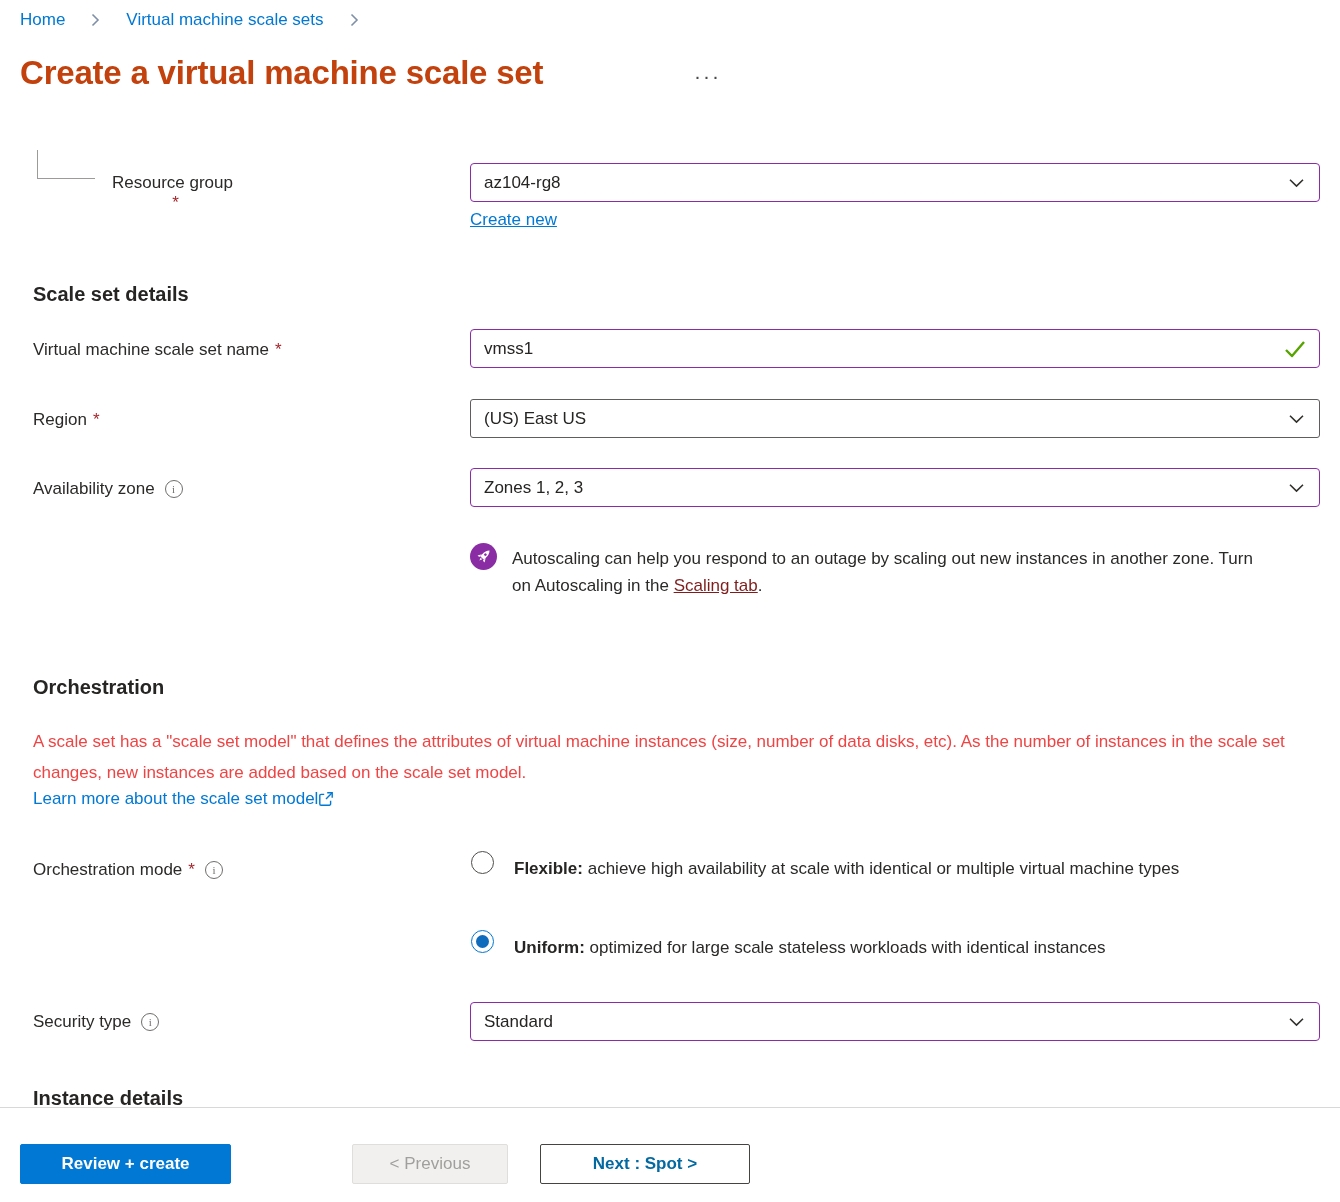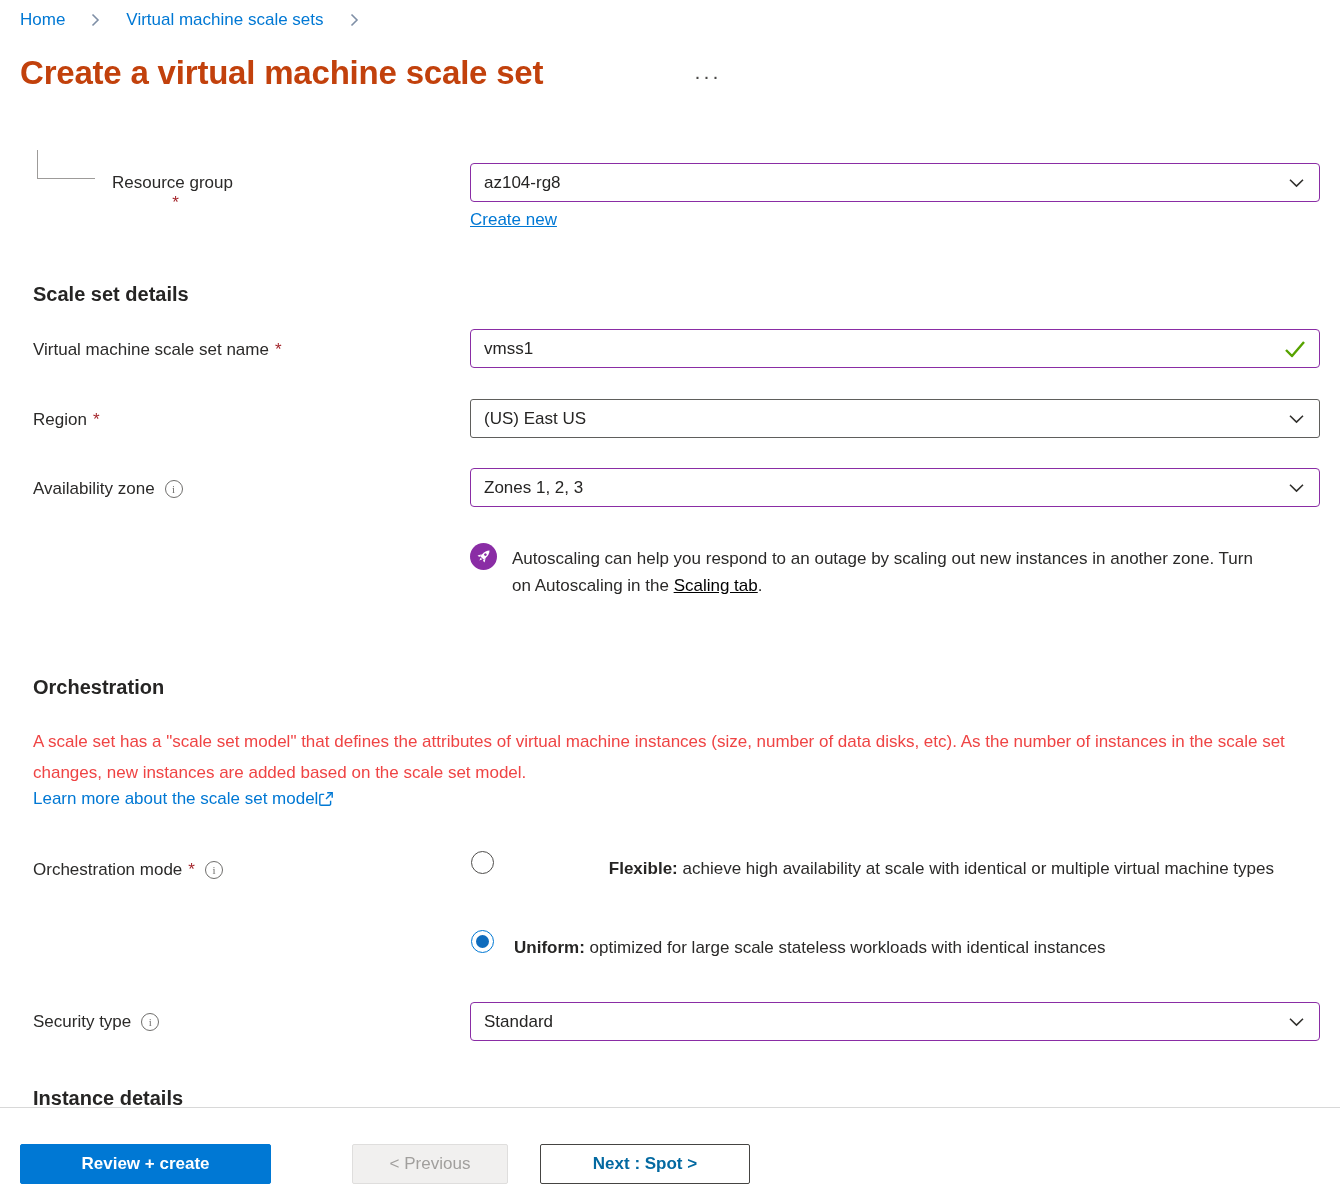--- a/index.html
+++ b/index.html
@@ -44,41 +44,41 @@
   .chevron { position:absolute; right:15px; top:50%; transform:translateY(-50%); display:flex; }
   .check { position:absolute; right:13px; top:50%; transform:translateY(-50%); display:flex; }
 
   .link { color:#0078d4; font-size:17px; cursor:pointer; text-decoration:none; }
 
   .elbow { left:37px; top:150px; width:58px; height:29px;
     border-left:1px solid #9d9b99; border-bottom:1px solid #9d9b99; }
 
   
   .note-text { left:512px; top:545px; width:748px; font-size:17px; line-height:27px; color:#2b2a29; }
-  .note-link { color:#000000; text-decoration:underline; cursor:pointer; }
+  .note-link { color:#7f1d1d; text-decoration:underline; cursor:pointer; }
 
   .para { left:33px; top:726px; width:1296px; font-size:17px; line-height:31px; color:#ef4444; }
   .learn { left:33px; top:789px; display:flex; align-items:center; gap:0; }
 
   
   .radio-outer { width:23px; height:23px; border-radius:50%; background:#fff; cursor:pointer;
     display:flex; align-items:center; justify-content:center; }
   .radio-off { border:1.5px solid #4f4e4c; }
   .radio-on  { border:1.5px solid #0078d4; }
   .radio-dot { width:13px; height:13px; border-radius:50%; background:#0f6cbd; }
   .radio-text { font-size:17px; line-height:31px; color:#2b2a29; }
   .radio-name { font-weight:700; color:#262524; }
 
   
   .footer { position:absolute; left:0; top:1107px; width:1340px; height:95px;
     background:#fff; border-top:1px solid #d8d8d8; }
   .btn { position:absolute; top:36px; height:40px; border-radius:2px; font-size:17px;
     display:flex; align-items:center; justify-content:center; cursor:pointer;
     font-family:"Liberation Sans", sans-serif; }
-  .btn-primary { left:20px; width:251px; background:#0078d4; border:1px solid #0078d4;
+  .btn-primary { left:20px; width:211px; background:#0078d4; border:1px solid #0078d4;
     color:#fff; font-weight:700; }
   .btn-disabled { left:352px; width:156px; background:#f1f0ef; border:1px solid #dfdedd;
     color:#a19f9d; cursor:default; }
   .btn-secondary { left:540px; width:210px; background:#fff; border:1px solid #454442;
     color:#0369a1; font-weight:700; }
 </style>
 </head>
 <body>
 
 <div class="page">
@@ -187,21 +187,21 @@
       </span>
     </div>
 
     <div class="abs lbl" style="left:33px; top:860px;">
       <span>Orchestration mode</span>
         <span class="req">*</span>
       <span class="info-icon">i</span>
     </div>
 
     <div class="abs radio-outer radio-off" style="left:471px; top:851px;"></div>
-    <div class="abs radio-text" style="left:514px; top:853px; width:760px;text-align:right;">
+    <div class="abs radio-text" style="left:514px; top:853px; width:760px;">
       <span class="radio-name">Flexible:</span>
       <span>achieve high availability at scale with identical or multiple virtual machine types</span>
     </div>
 
     <div class="abs radio-outer radio-on" style="left:471px; top:930px;">
       <span class="radio-dot"></span>
     </div>
     <div class="abs radio-text" style="left:514px; top:932px; width:810px;">
       <span class="radio-name">Uniform:</span>
       <span>optimized for large scale stateless workloads with identical instances</span>

